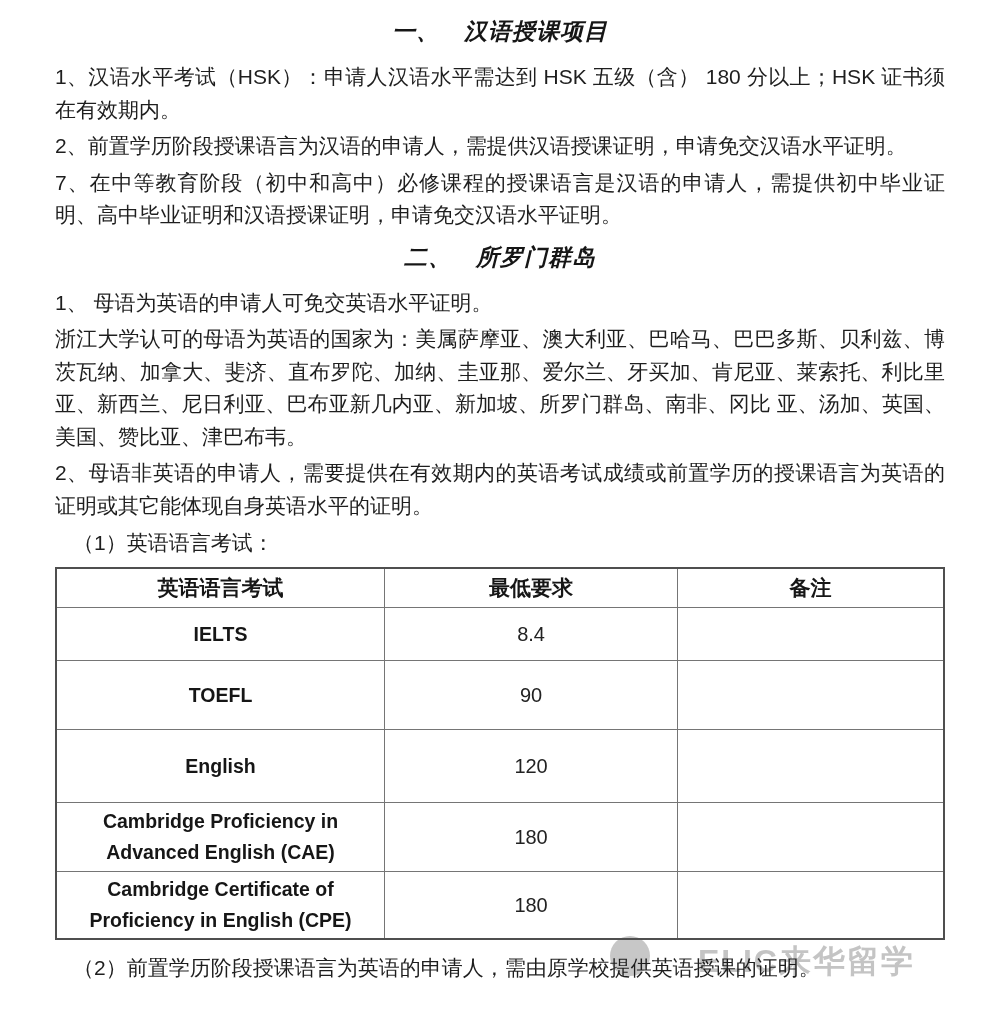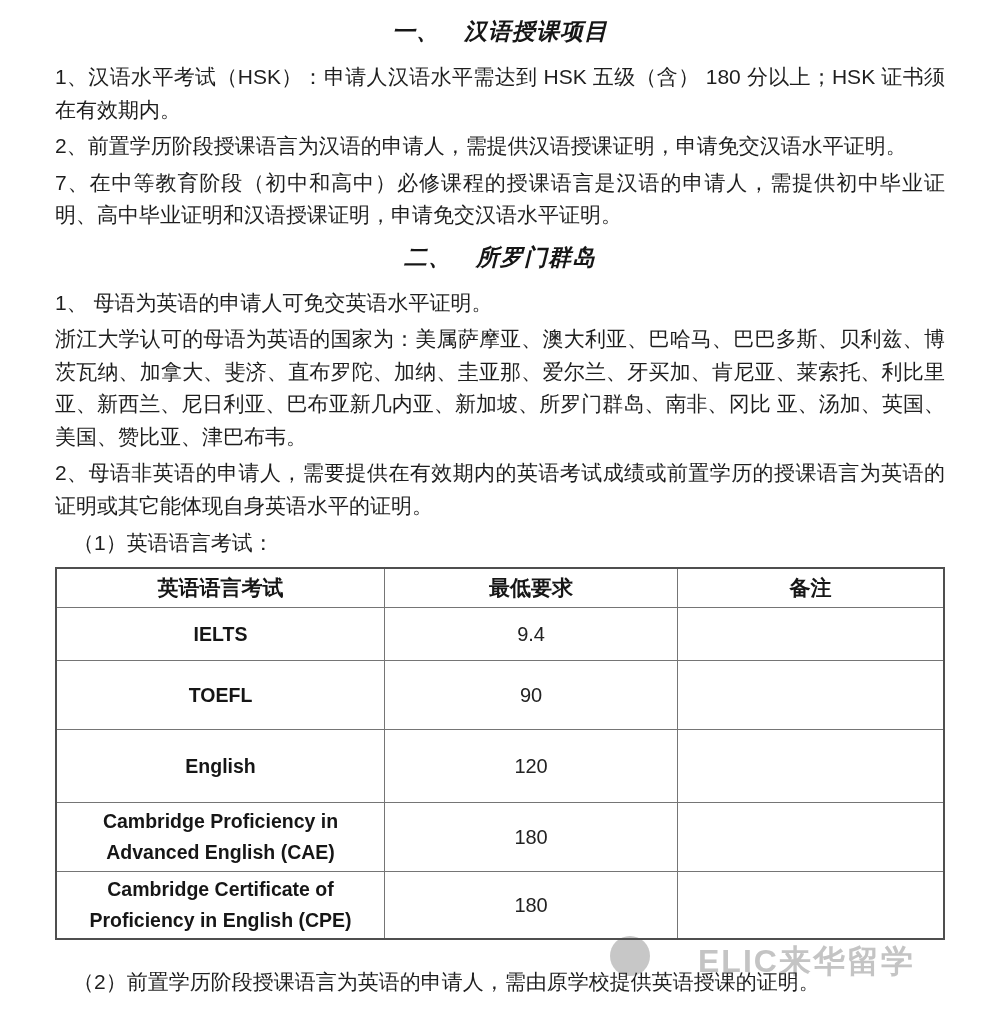--- a/index.html
+++ b/index.html
@@ -32,21 +32,21 @@
     margin:4px 0;
   }
   .indent{
     padding-left:18px;
     text-align:left;
   }
   table{
     border-collapse:collapse;
     width:100%;
     table-layout:fixed;
-    margin:8px 0 26px 0;
+    margin:8px 0 12px 0;
     border:2px solid #4f4f4f;
   }
   th,td{
     border:1.5px solid #757575;
     text-align:center;
     vertical-align:middle;
     padding:2px 10px;
     overflow:hidden;
   }
   th{
@@ -132,21 +132,21 @@
     <thead>
       <tr>
         <th>英语语言考试</th>
         <th>最低要求</th>
         <th>备注</th>
       </tr>
     </thead>
     <tbody>
       <tr class="r-ielts">
         <td class="test">IELTS</td>
-        <td class="min">9.4</td>
+        <td class="min">8.4</td>
         <td class="note"></td>
       </tr>
       <tr class="r-toefl">
         <td class="test">TOEFL</td>
         <td class="min">90</td>
         <td class="note"></td>
       </tr>
       <tr class="r-duolingo">
         <td class="test">English</td>
         <td class="min">120</td>

